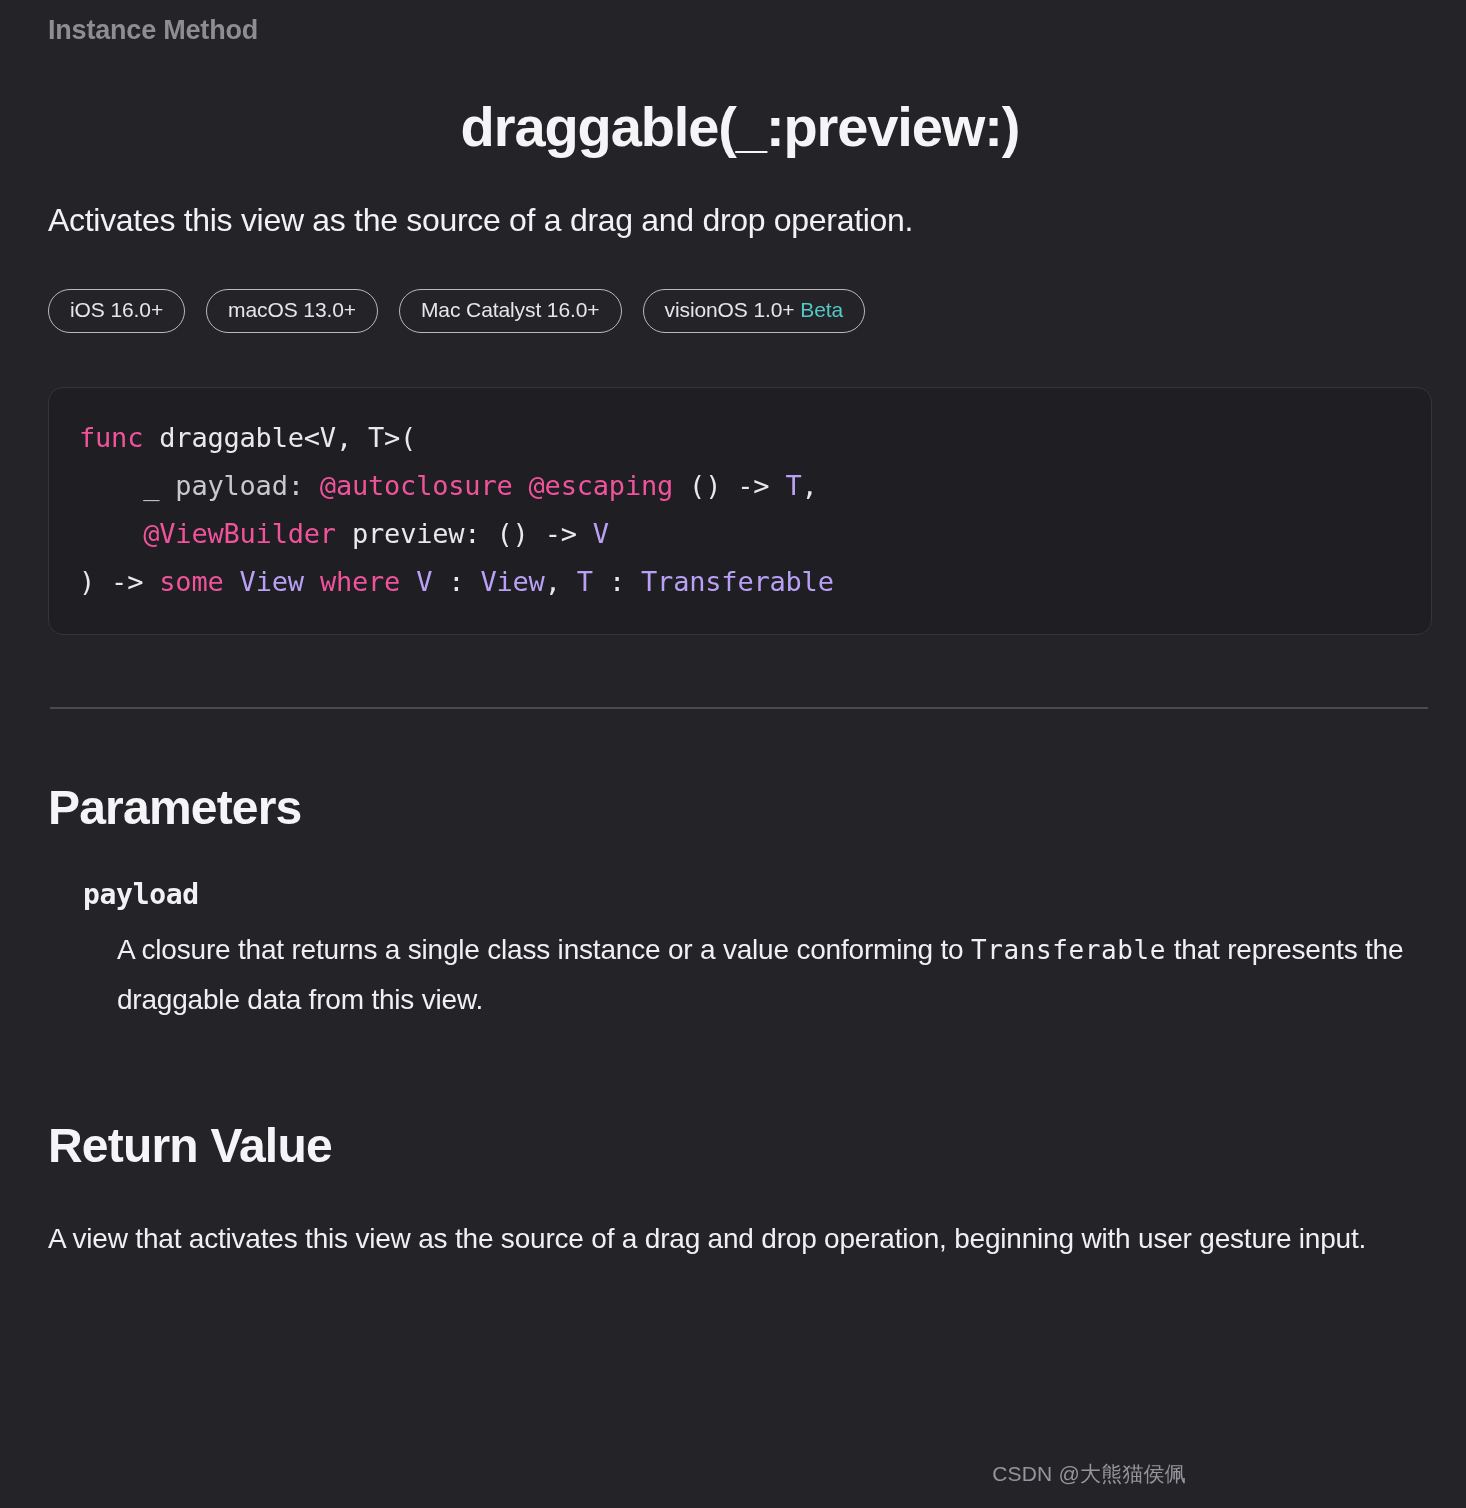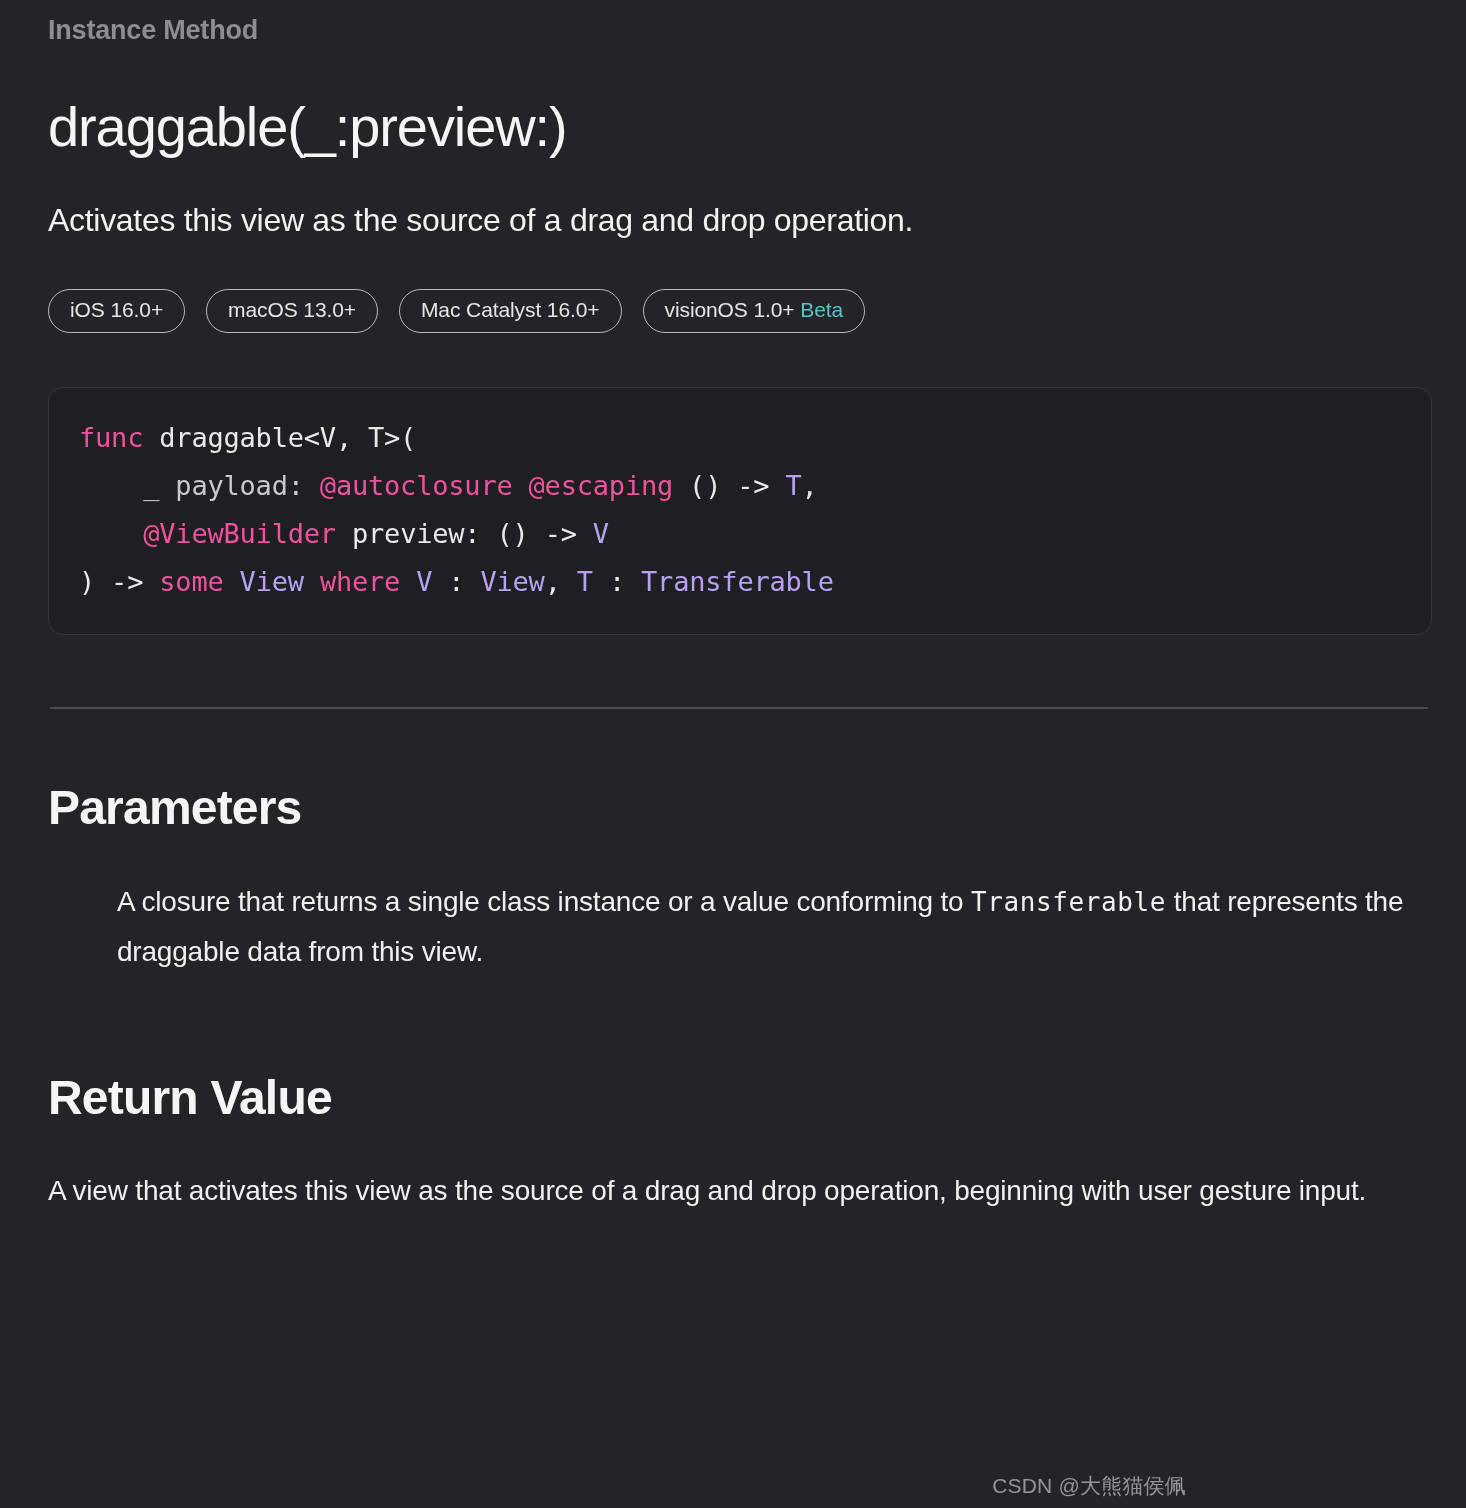--- a/index.html
+++ b/index.html
@@ -39,24 +39,25 @@
     font-weight: bold;
     letter-spacing: -0.2px;
     padding-top: 13px;
     line-height: 34px;
   }
 
   
   .title {
     color: #f5f5f7;
     font-size: 56px;
-    font-weight: normal;
+    font-weight: bold;
     letter-spacing: -1.1px;
     line-height: 68px;
     margin-top: 46px;
+    text-align: center;
   }
 
   
   .abstract {
     color: #f2f2f4;
     font-size: 32px;
     font-weight: 400;
     line-height: 42px;
     letter-spacing: -0.3px;
     margin-top: 26px;
@@ -166,21 +167,21 @@
     line-height: 50px;
     letter-spacing: -0.2px;
     margin-top: 30px;
     max-width: 1370px;
   }
 
   
   .watermark {
     position: absolute;
     right: 22px;
-    bottom: 8px;
+    bottom: 20px;
     color: #95959b;
     font-size: 21px;
     letter-spacing: 0.2px;
     font-family: "Liberation Sans", sans-serif;
     white-space: nowrap;
   }
 </style>
 </head>
 <body>
 
@@ -206,20 +207,21 @@
 <span class="plain">    </span><span class="attr">@ViewBuilder</span><span class="plain"> preview: () -&gt; </span><span class="type">V</span>
 <span class="plain">) -&gt; </span><span class="kw">some</span><span class="plain"> </span><span class="type">View</span><span class="plain"> </span><span class="kw">where</span><span class="plain"> </span><span class="type">V</span><span class="plain"> : </span><span class="type">View</span><span class="plain">, </span><span class="type">T</span><span class="plain"> : </span><span class="type">Transferable</span></code></div>
 
     <div class="divider"></div>
 
     <h2 class="h2 params">Parameters</h2>
 
     <div class="param-list">
 
       <div class="param-item">
+        <div class="param-name">payload</div>
         <div class="param-desc"><span>A closure that returns a single class instance or a value conforming to </span><code class="inline">Transferable</code><span> that represents the draggable data from this view.</span></div>
       </div>
 
 
     </div>
 
     <h2 class="h2 returns">Return Value</h2>
 
     <div class="return-text">A view that activates this view as the source of a drag and drop operation, beginning with user gesture input.</div>
 

